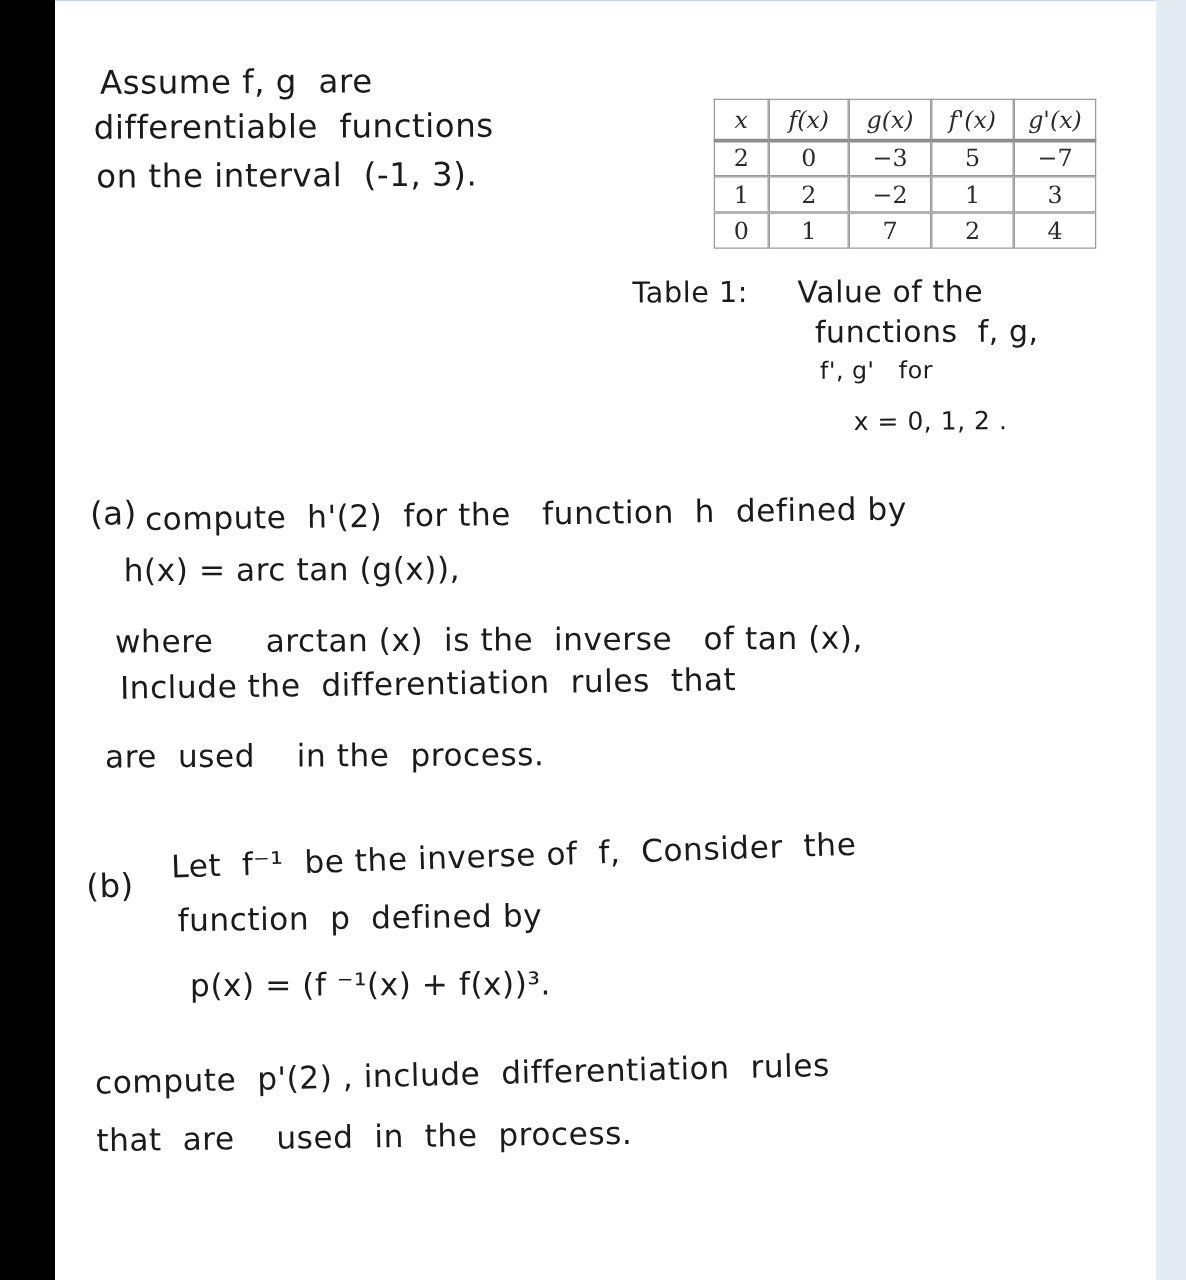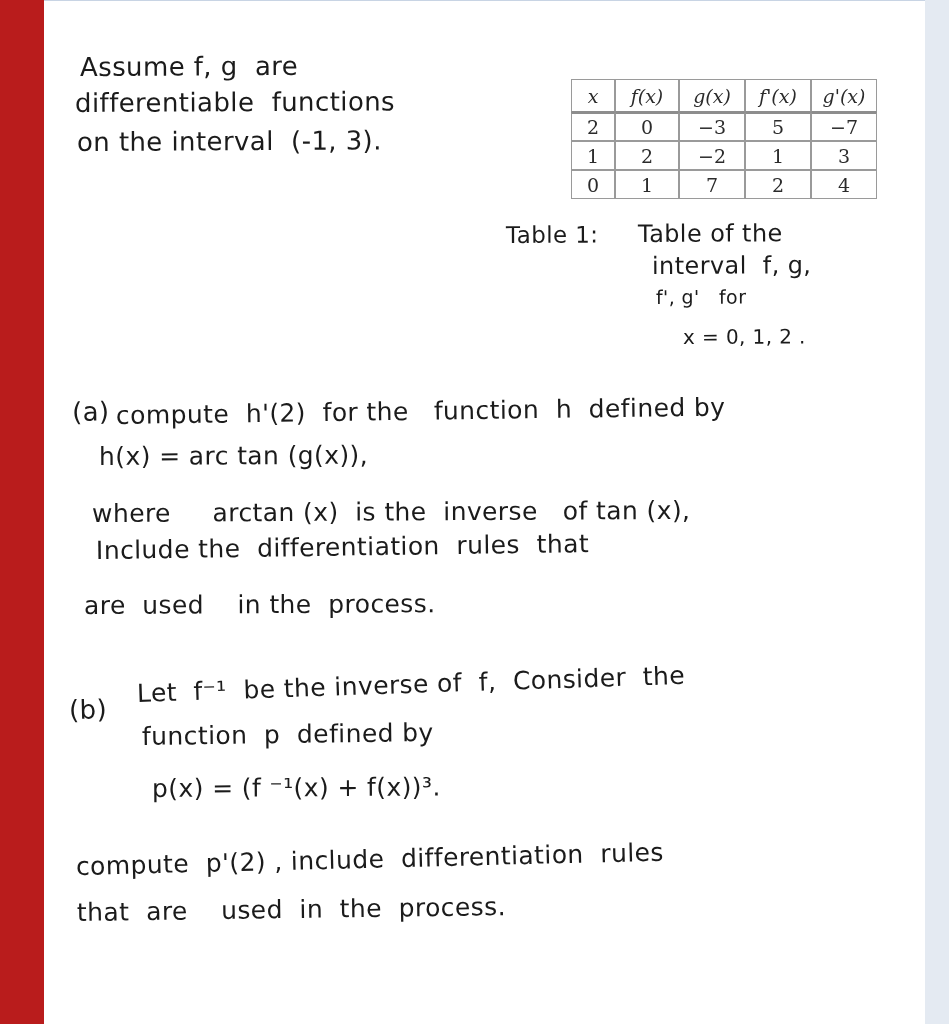--- a/index.html
+++ b/index.html
@@ -12,21 +12,21 @@
     width: 949px;
     height: 1024px;
     overflow: hidden;
     font-family: "DejaVu Sans", sans-serif;
   }
 
   #page-root {
     position: relative;
     width: 826px;
     height: 1024px;
-    background: #b91c1c;
+    background: #000000;
     text-decoration: underline;
   }
 
   
   .sheet {
     position: absolute;
     left: 44px;
     top: 0px;
     width: 881px;
     height: 1024px;
@@ -145,23 +145,23 @@
             <td>7</td>
             <td>2</td>
             <td>4</td>
           </tr>
         </tbody>
       </table>
     </div>
 
     <div class="hw hw-line slant-0" style="left:462px; top:223px; font-size:23px;">Table 1:</div>
 
-    <div class="hw hw-line slant-0" style="left:594px; top:221px; font-size:24px;">Table of the</div>
+    <div class="hw hw-line slant-0" style="left:594px; top:221px; font-size:24px;">Value of the</div>
 
-    <div class="hw hw-line slant-0" style="left:608px; top:253px; font-size:24px;">interval  f, g,</div>
+    <div class="hw hw-line slant-0" style="left:608px; top:253px; font-size:24px;">functions  f, g,</div>
 
     <div class="hw hw-line slant-0" style="left:612px; top:287px; font-size:19px;">f', g'   for</div>
 
     <div class="hw hw-line slant-0" style="left:639px; top:326px; font-size:20px;">x = 0, 1, 2 .</div>
 
     <div class="hw hw-line slant-1" style="left:28px; top:398px; font-size:26px;">(a)</div>
 
     <div class="hw hw-line slant-1" style="left:72px; top:402px; font-size:25px;">compute  h'(2)  for the   function  h  defined by</div>
 
     <div class="hw hw-line slant-0" style="left:55px; top:443px; font-size:25px;">h(x) = arc tan (g(x)),</div>

